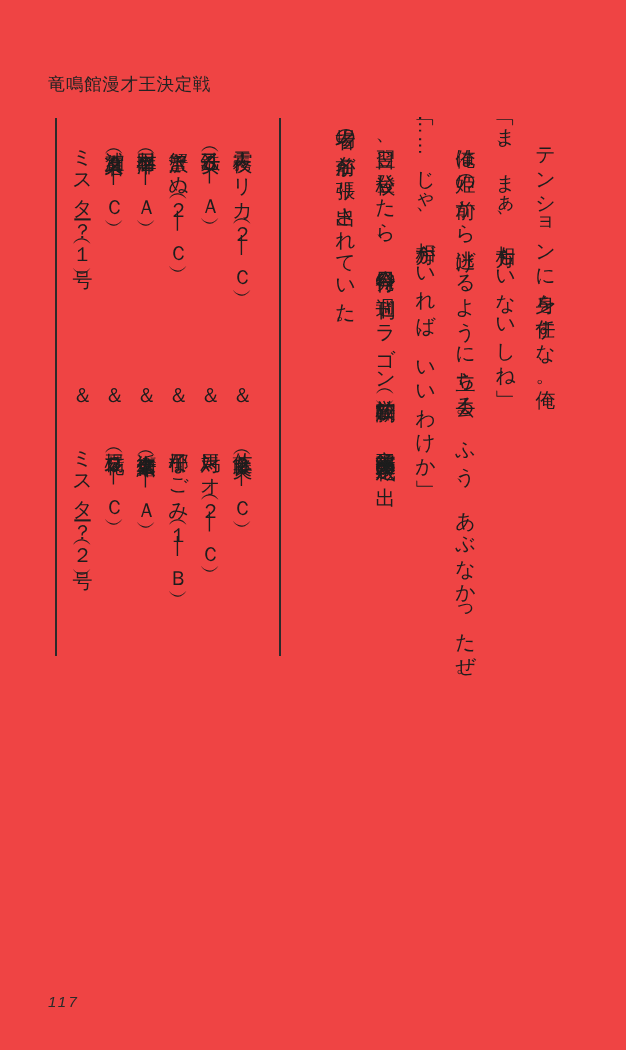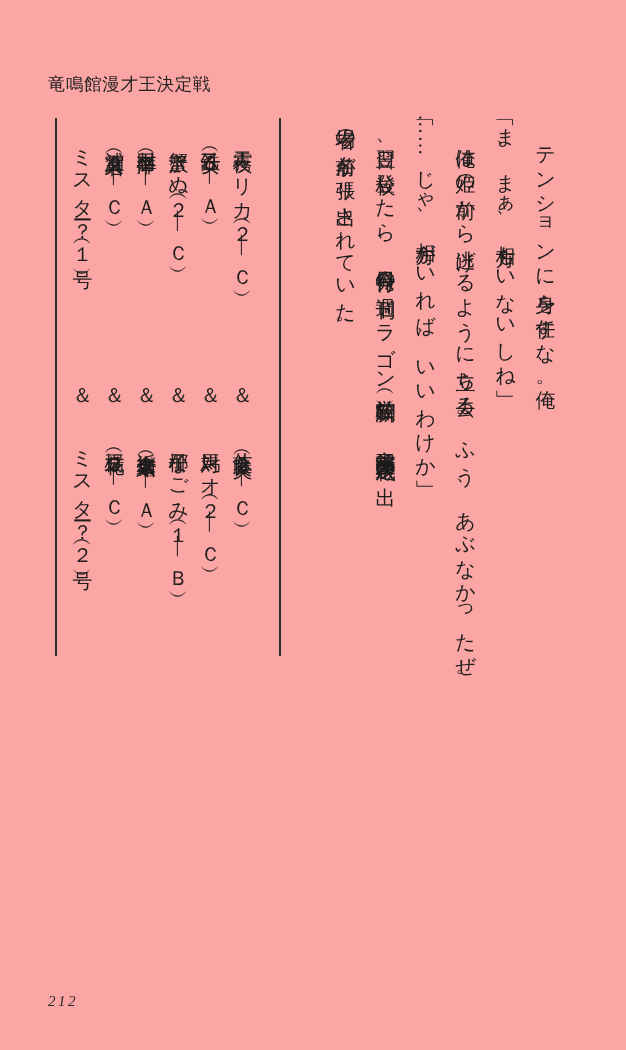--- a/index.html
+++ b/index.html
@@ -4,23 +4,23 @@
 <style>
   html, body {
     margin: 0;
     padding: 0;
     background: #fafaf7;
   }
   .page {
     position: relative;
     width: 626px;
     height: 1050px;
-    background: #fca5a5;
+    background: #ef4444;
     overflow: hidden;
-    font-family: Liberation Serif, serif;
+    font-family: Liberation Sans, sans-serif;
     color: #1d1d1d;
   }
   
   .running-header {
     position: absolute;
     left: 48px;
     top: 72px;
     font-size: 17.5px;
     letter-spacing: 0.6px;
     color: #232323;
@@ -117,15 +117,15 @@
       <span class="duo-a">村田洋平（２―Ａ）</span><span class="amp-cell">＆</span><span class="duo-b">近衛素奈緒（２―Ａ）</span>
     </p>
     <p>
       <span class="duo-a">浦賀真名（２―Ｃ）</span><span class="amp-cell">＆</span><span class="duo-b">楊豆花（２―Ｃ）</span>
     </p>
     <p>
       <span class="duo-a">ミスター？（１号）</span><span class="amp-cell">＆</span><span class="duo-b">ミスター？（２号）</span>
     </p>
   </div>
 
-  <div class="page-number">212</div>
+  <div class="page-number">117</div>
 
 </div>
 
 </body></html>

